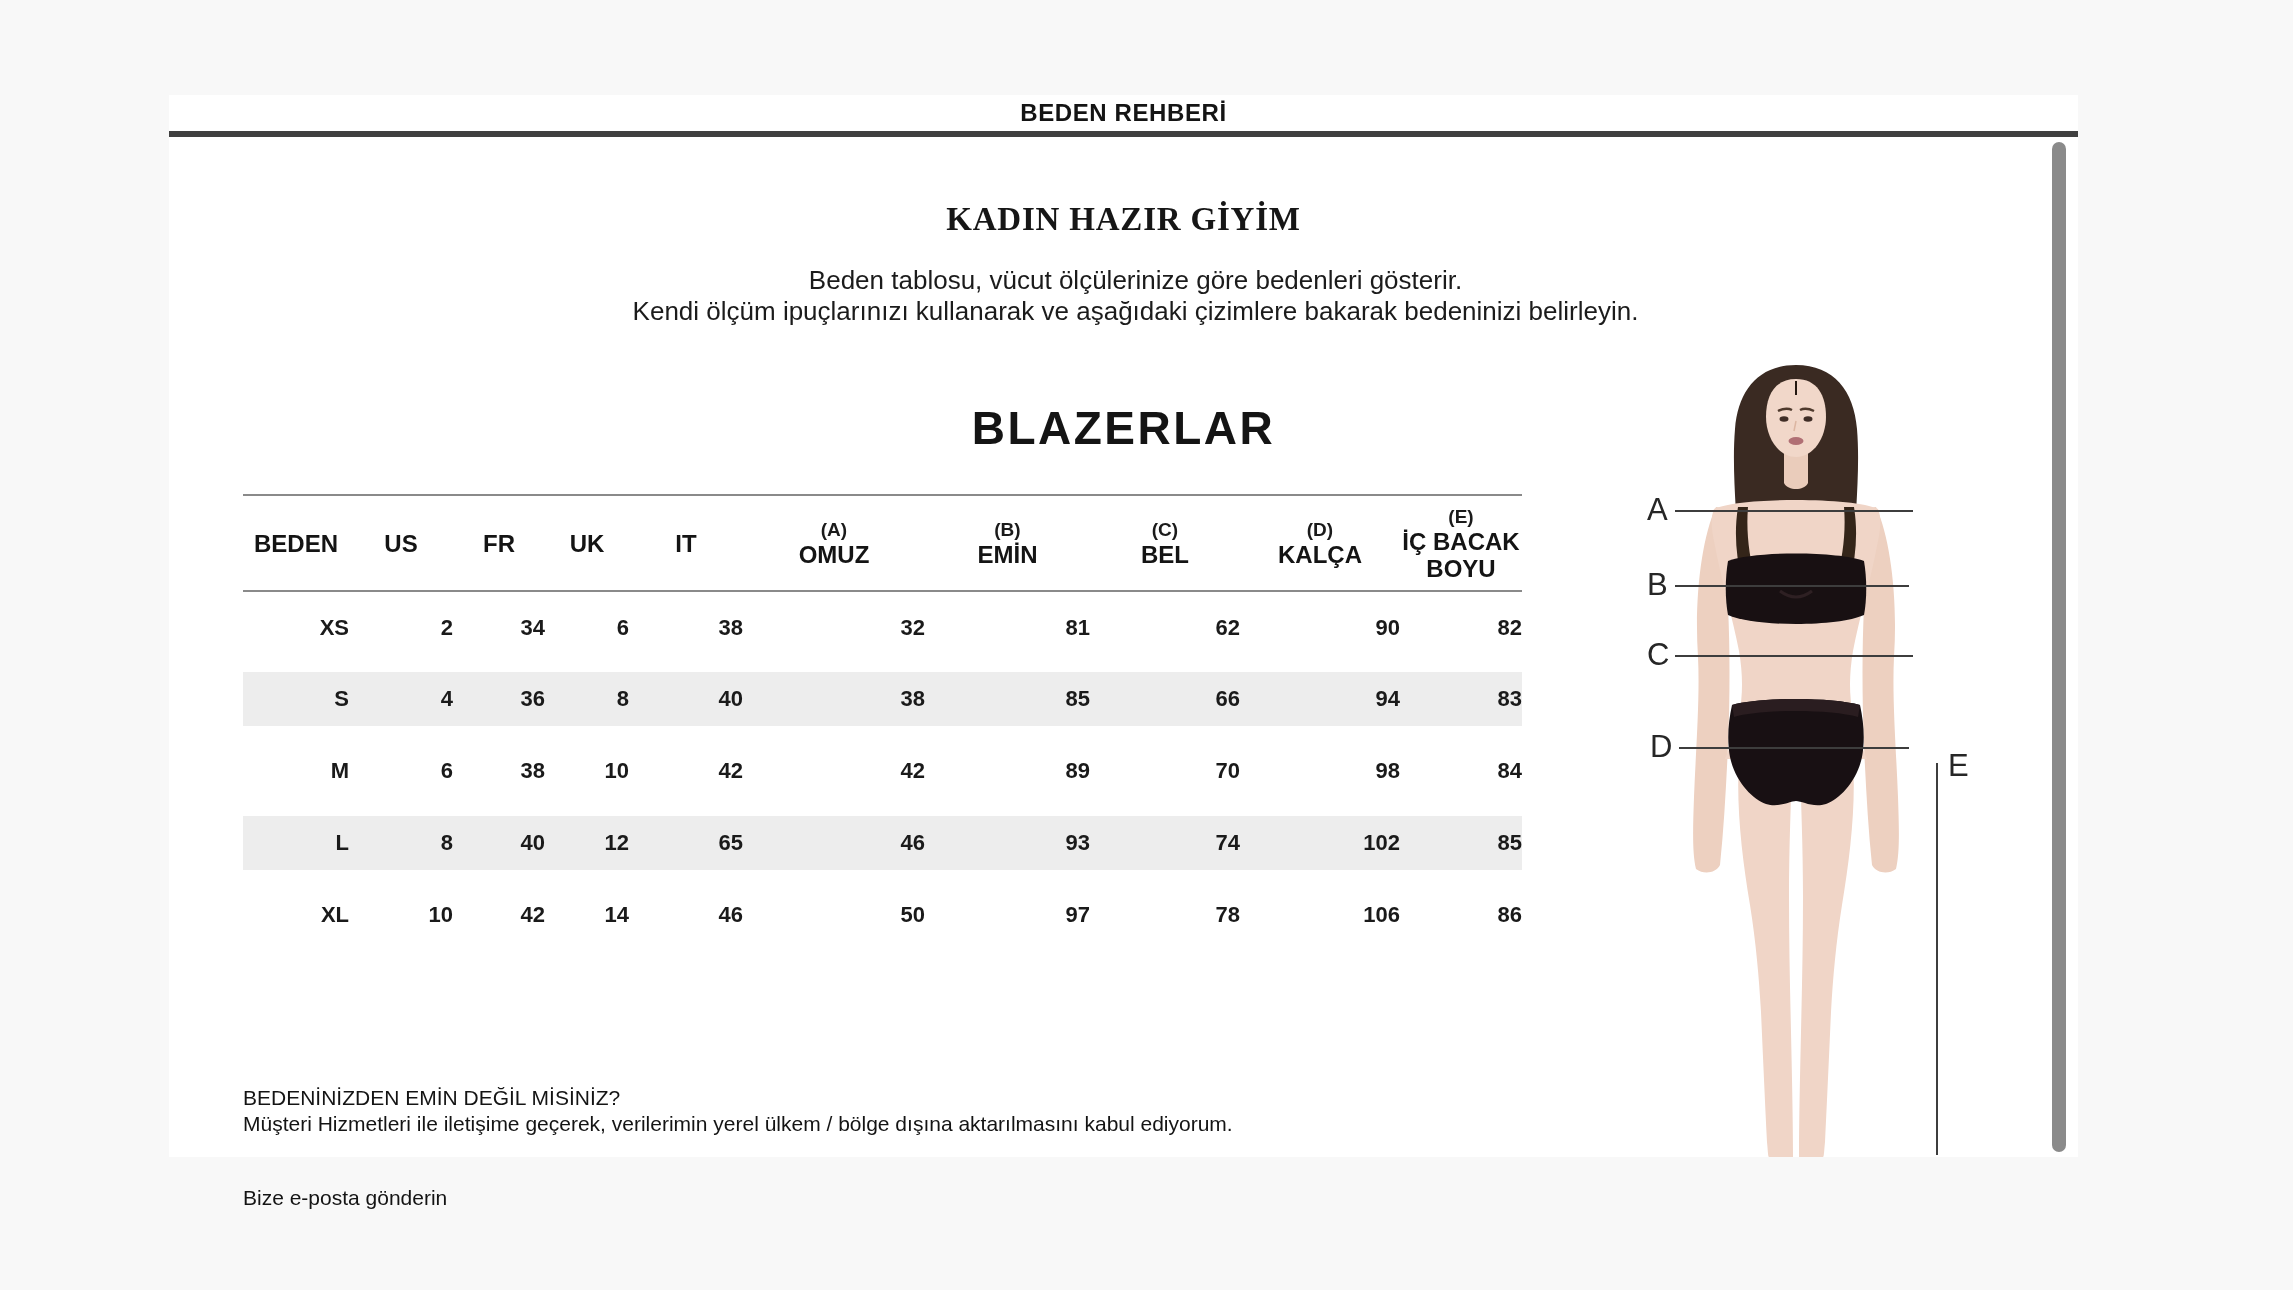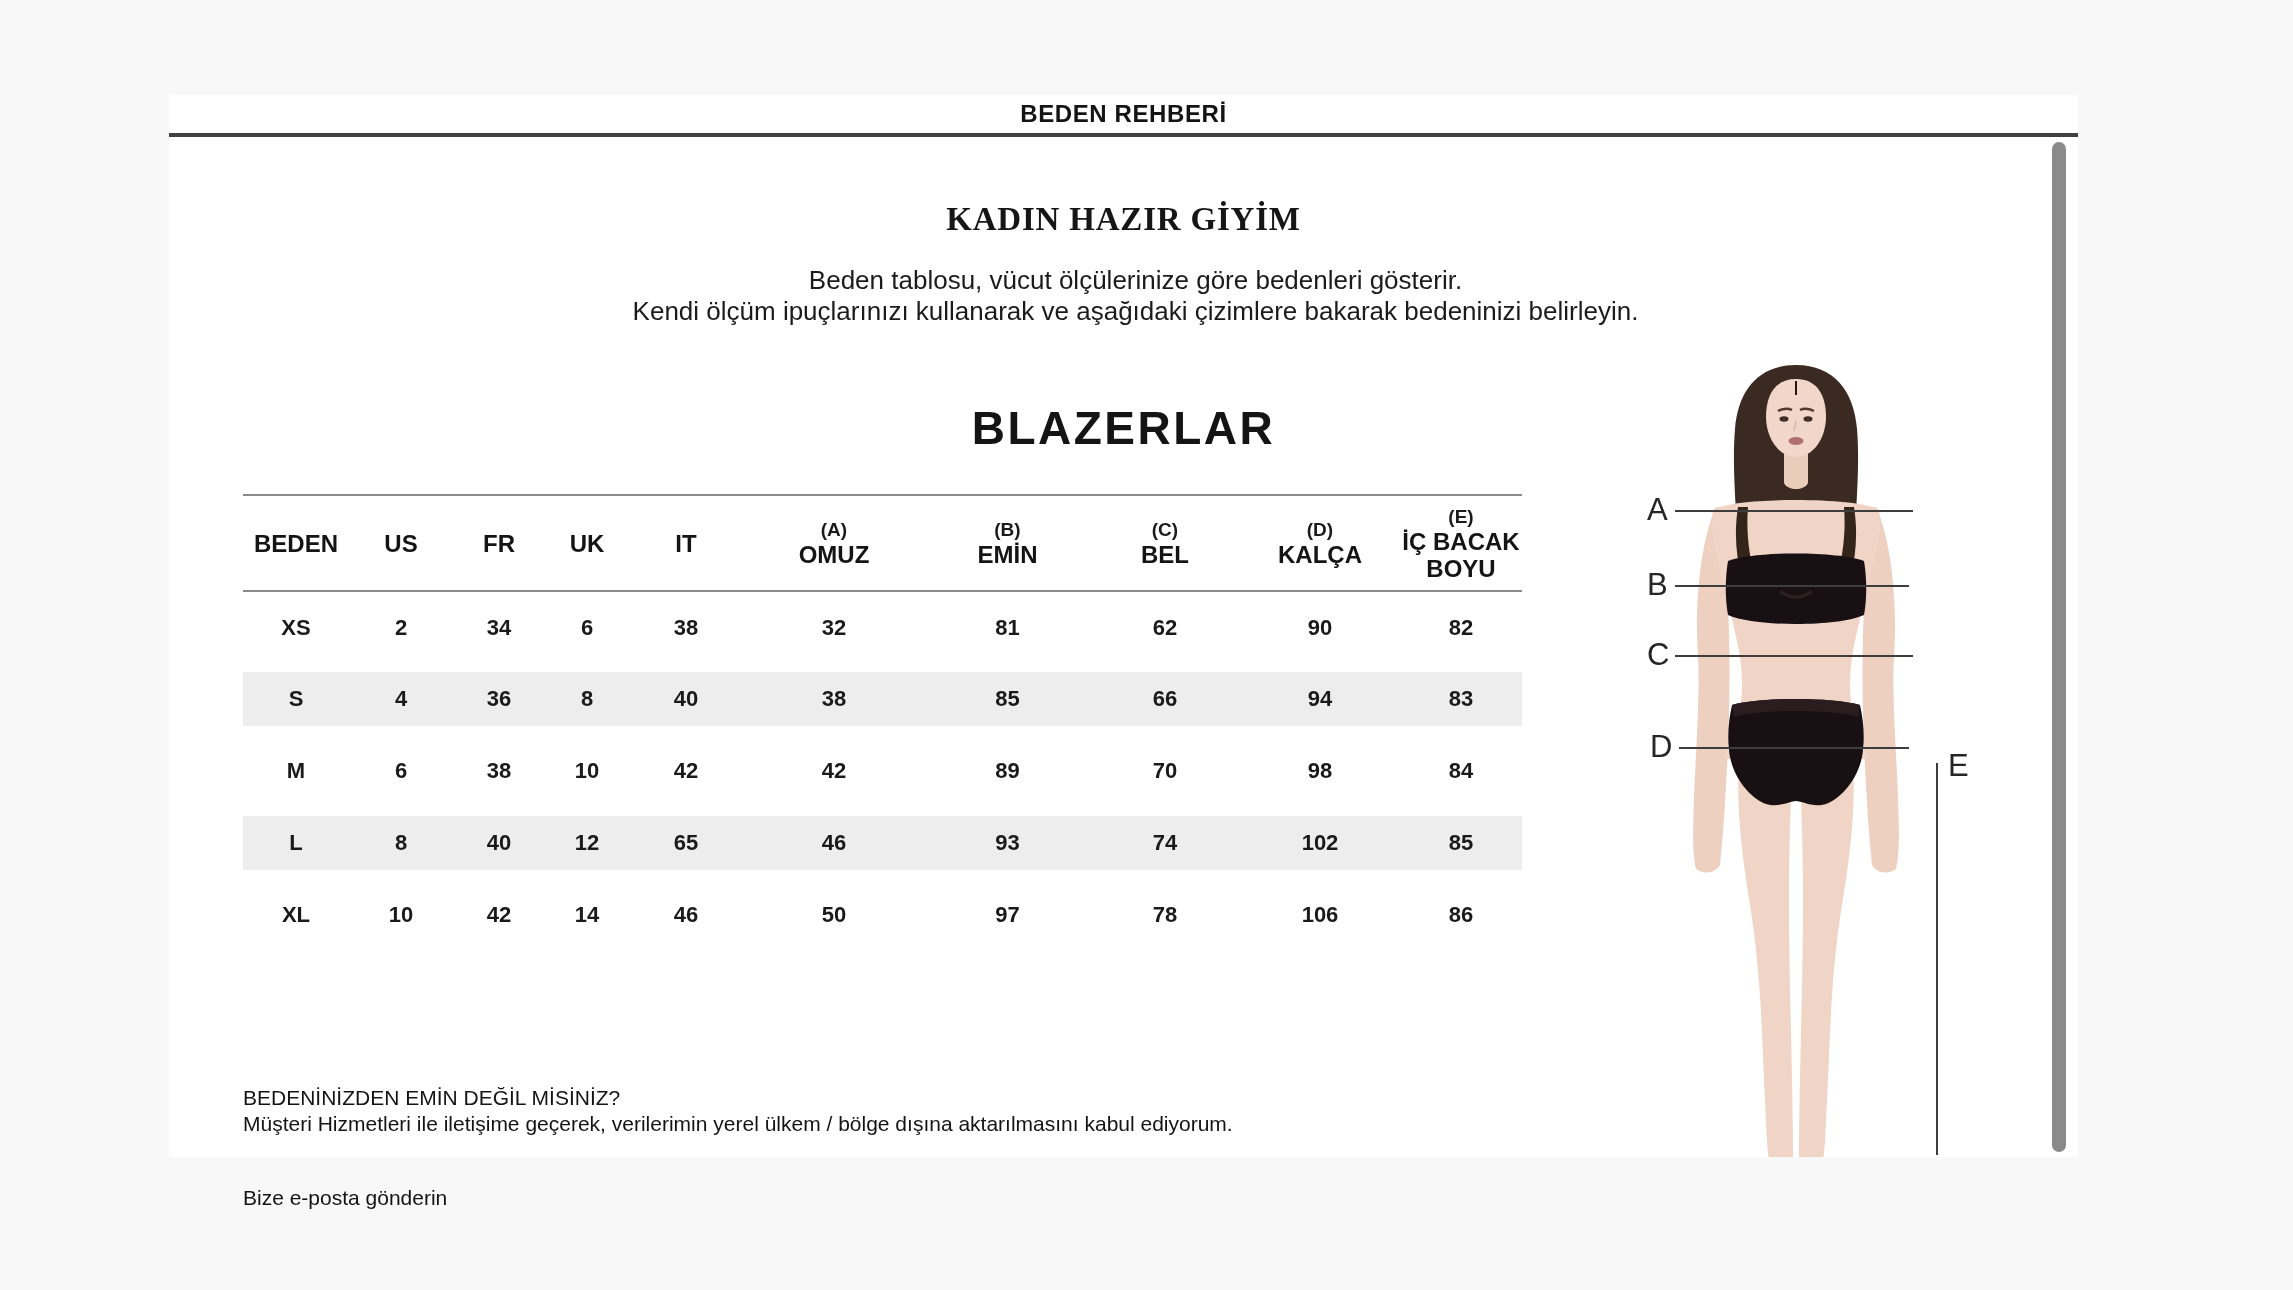--- a/index.html
+++ b/index.html
@@ -18,21 +18,21 @@
     left: 169px; top: 95px;
     width: 1909px; height: 1062px;
     background: #ffffff;
   }
 
   
   .topbar {
     position: absolute;
     left: 0; top: 0;
     width: 100%; height: 42px;
-    border-bottom: 4px solid #404040;
+    border-bottom: 6px solid #404040;
     display: flex; align-items: center; justify-content: center;
   }
   .topbar-title {
     font-size: 24px;
     font-weight: 700;
     letter-spacing: 0.6px;
     color: #141414;
   }
 
   
@@ -102,21 +102,21 @@
   }
   .th-main {
     display: block;
     font-size: 24px;
     font-weight: 700;
     line-height: 27px;
     color: #141414;
   }
   .size-table tbody td {
     height: 72px;
-    text-align: center;
+    text-align: right;
     vertical-align: middle;
     font-size: 22px;
     font-weight: 700;
     color: #1a1a1a;
   }
   .size-table tbody tr:nth-child(even) td {
     background: linear-gradient(to bottom,
       rgba(0,0,0,0) 0 12%,
       #ededed 12% 88%,
       rgba(0,0,0,0) 88% 100%);

